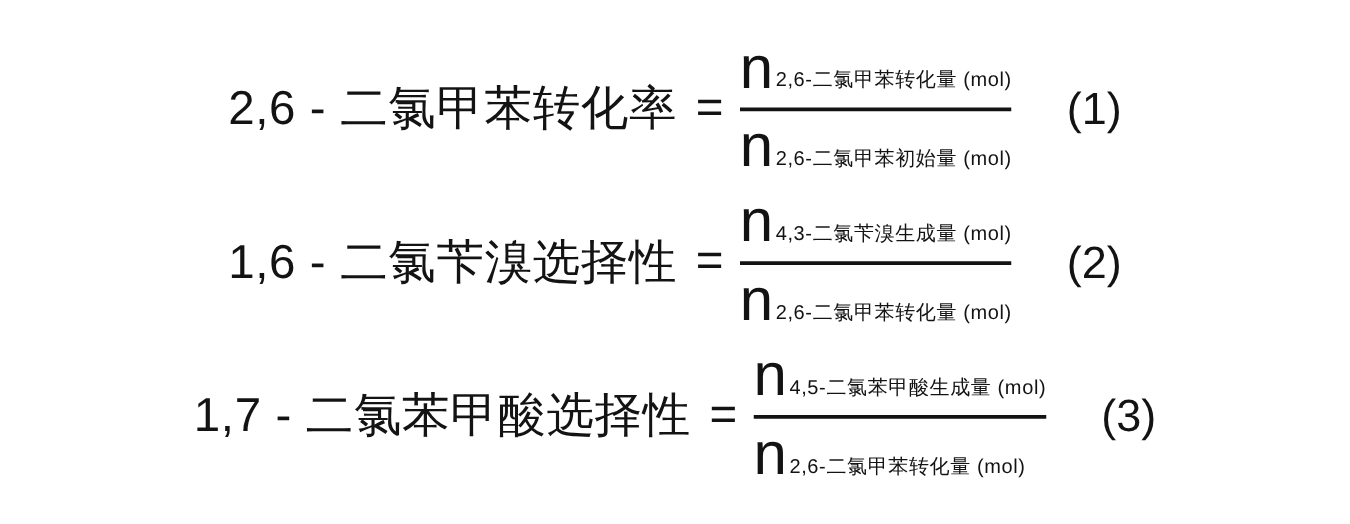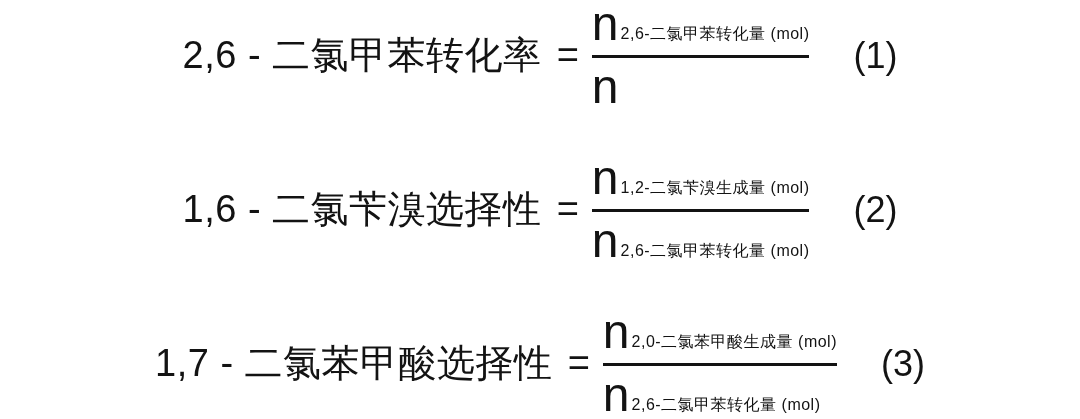--- a/index.html
+++ b/index.html
@@ -7,21 +7,21 @@
     background: #ffffff;
     font-family: "Liberation Sans", sans-serif;
     color: #131313;
   }
   .formula-sheet {
     width: 1080px;
     height: 419px;
     background: #ffffff;
     display: flex;
     flex-direction: column;
-    justify-content: space-between;
+    justify-content: center;
     align-items: center;
     gap: 12px;
     overflow: hidden;
   }
   .equation-row {
     display: flex;
     align-items: center;
     white-space: nowrap;
   }
   .lhs {
@@ -73,49 +73,50 @@
     <span class="lhs">2,6 - 二氯甲苯转化率</span>
     <span class="eq-sign">=</span>
     <span class="fraction">
       <span class="frac-part numer">
         <span class="frac-n">n</span>
         <span class="frac-sub">2,6-二氯甲苯转化量 (mol)</span>
       </span>
       <span class="frac-bar"></span>
       <span class="frac-part denom">
         <span class="frac-n">n</span>
+        <span class="frac-sub">2,6-二氯甲苯初始量 (mol)</span>
       </span>
     </span>
     <span class="eq-num">(1)</span>
   </div>
 
   <div class="equation-row">
     <span class="lhs">1,6 - 二氯苄溴选择性</span>
     <span class="eq-sign">=</span>
     <span class="fraction">
       <span class="frac-part numer">
         <span class="frac-n">n</span>
-        <span class="frac-sub">1,2-二氯苄溴生成量 (mol)</span>
+        <span class="frac-sub">4,3-二氯苄溴生成量 (mol)</span>
       </span>
       <span class="frac-bar"></span>
       <span class="frac-part denom">
         <span class="frac-n">n</span>
         <span class="frac-sub">2,6-二氯甲苯转化量 (mol)</span>
       </span>
     </span>
     <span class="eq-num">(2)</span>
   </div>
 
   <div class="equation-row">
     <span class="lhs">1,7 - 二氯苯甲酸选择性</span>
     <span class="eq-sign">=</span>
     <span class="fraction">
       <span class="frac-part numer">
         <span class="frac-n">n</span>
-        <span class="frac-sub">2,0-二氯苯甲酸生成量 (mol)</span>
+        <span class="frac-sub">4,5-二氯苯甲酸生成量 (mol)</span>
       </span>
       <span class="frac-bar"></span>
       <span class="frac-part denom">
         <span class="frac-n">n</span>
         <span class="frac-sub">2,6-二氯甲苯转化量 (mol)</span>
       </span>
     </span>
     <span class="eq-num">(3)</span>
   </div>
 

